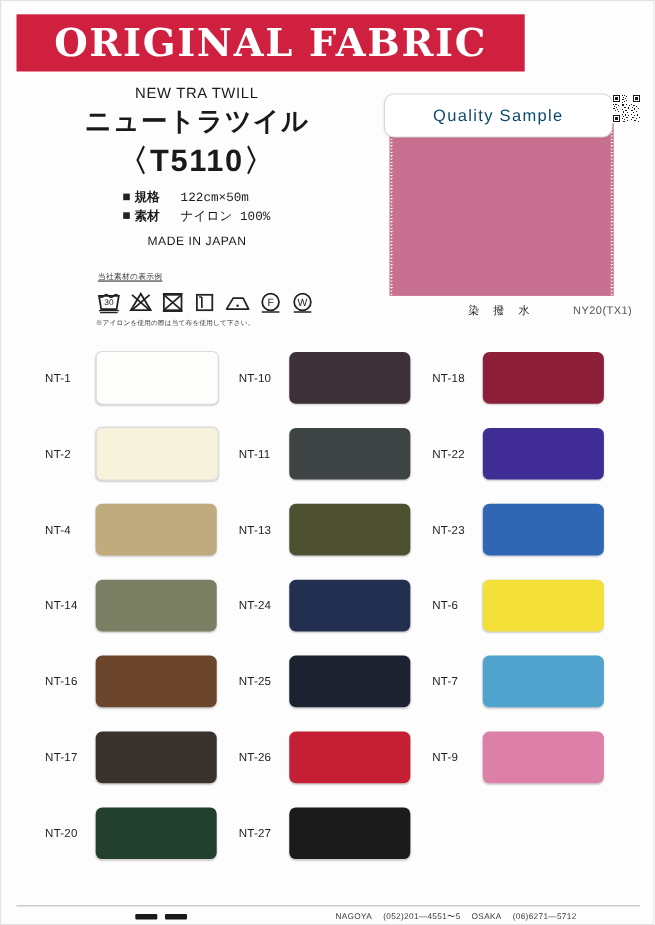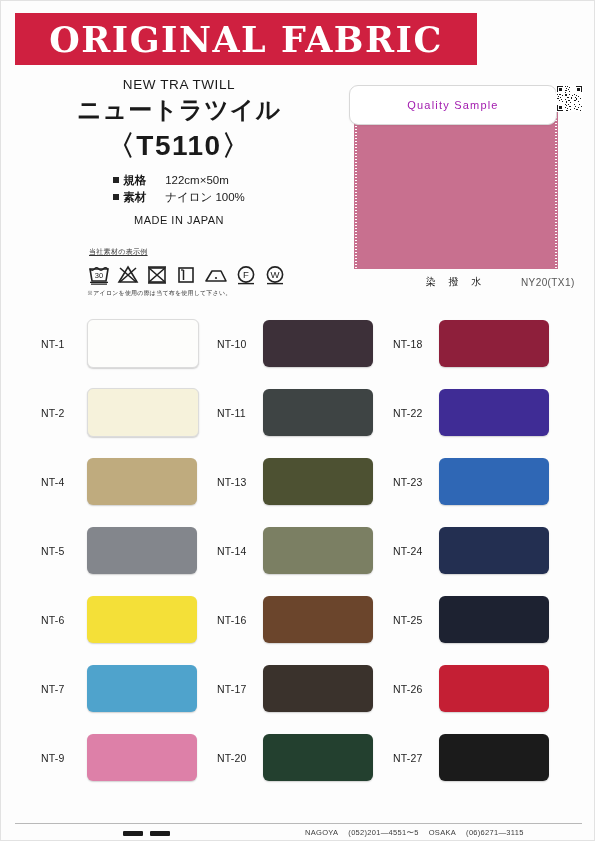--- a/index.html
+++ b/index.html
@@ -42,21 +42,21 @@
     margin:2px 0 1px;white-space:nowrap;
   }
   .code{font-size:28px;font-weight:700;letter-spacing:1.5px;margin:0 0 7px;}
   .spec-list{display:inline-block;text-align:left;font-size:11.5px;line-height:1.5;}
   .spec-row{white-space:nowrap;}
   .sq{
     display:inline-block;width:6px;height:6px;background:#222;
     margin-right:4px;vertical-align:1px;
   }
   .spec-key{display:inline-block;min-width:32px;font-weight:600;}
-  .spec-val{margin-left:10px;}
+  .spec-val{margin-left:10px;font-family:Liberation Mono, monospace;}
   .made{font-size:11px;letter-spacing:0.5px;margin-top:7px;}
 
   
   .care{position:absolute;left:86px;top:246px;width:230px;}
   .care-head{
     font-size:7px;text-decoration:underline;color:#333;
     margin:0 0 3px 2px;letter-spacing:0.3px;
   }
   .care-icons{display:flex;align-items:flex-end;gap:5px;height:26px;}
   .care-icons svg{display:block;}
@@ -65,21 +65,21 @@
   
   .qs-box{
     position:absolute;left:348px;top:84px;width:206px;height:38px;
     background:#ffffff;
     border:1px solid #d8d8d8;
     border-radius:9px;
     display:flex;align-items:center;justify-content:center;
     box-shadow:0 1px 2px rgba(0,0,0,.06);
     z-index:3;
   }
-  .qs-text{font-size:11px;letter-spacing:1.2px;color:#a21caf;}
+  .qs-text{font-size:15px;letter-spacing:1.2px;color:#0c4a6e;}
 
   .qr{
     position:absolute;left:555px;top:84px;width:27px;height:27px;
     z-index:4;background:#fff;
   }
 
   .swatch-big{
     position:absolute;left:356px;top:110px;width:198px;height:158px;
     background:#c8708f;
     z-index:2;
@@ -352,24 +352,20 @@
       </div>
       <div class="cell">
         <div class="cell-label">NT-13</div>
         <div class="cell-chip" style="background: rgb(77, 81, 50);"></div>
       </div>
       <div class="cell">
         <div class="cell-label">NT-23</div>
         <div class="cell-chip" style="background: rgb(47, 103, 181);"></div>
       </div>
       <div class="cell">
-        <div class="cell-label">NT-5</div>
-        <div class="cell-chip" style="background: rgb(131, 134, 140);"></div>
-      </div>
-      <div class="cell">
         <div class="cell-label">NT-14</div>
         <div class="cell-chip" style="background: rgb(123, 127, 99);"></div>
       </div>
       <div class="cell">
         <div class="cell-label">NT-24</div>
         <div class="cell-chip" style="background: rgb(35, 47, 81);"></div>
       </div>
       <div class="cell">
         <div class="cell-label">NT-6</div>
         <div class="cell-chip" style="background: rgb(244, 224, 56);"></div>
@@ -407,16 +403,16 @@
         <div class="cell-chip" style="background: rgb(27, 27, 27);"></div>
       </div>
     </div>
 
   <div class="footer-rule"></div>
   <div class="footer">
     <div class="footer-logo">
       <i></i>
         <i></i>
     </div>
-    <div class="footer-contact"><span>NAGOYA</span><span>(052)201—4551〜5</span><span>OSAKA</span><span>(06)6271—3115</span></div>
+    <div class="footer-contact"><span>NAGOYA</span><span>(052)201—4551〜5</span><span>OSAKA</span><span>(06)6271—5712</span></div>
   </div>
 
 </div>
 
 </body></html>

